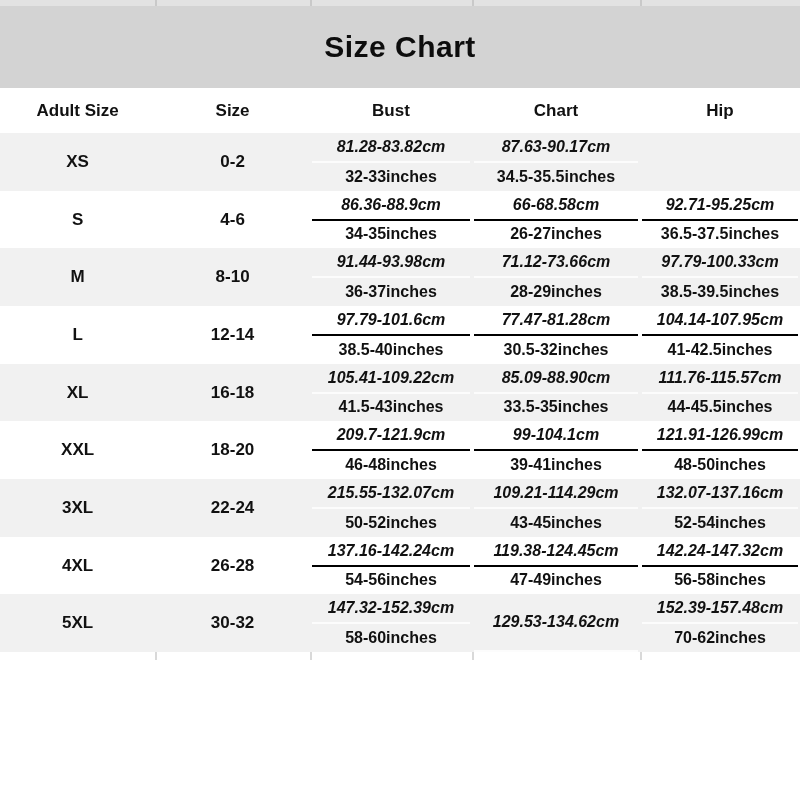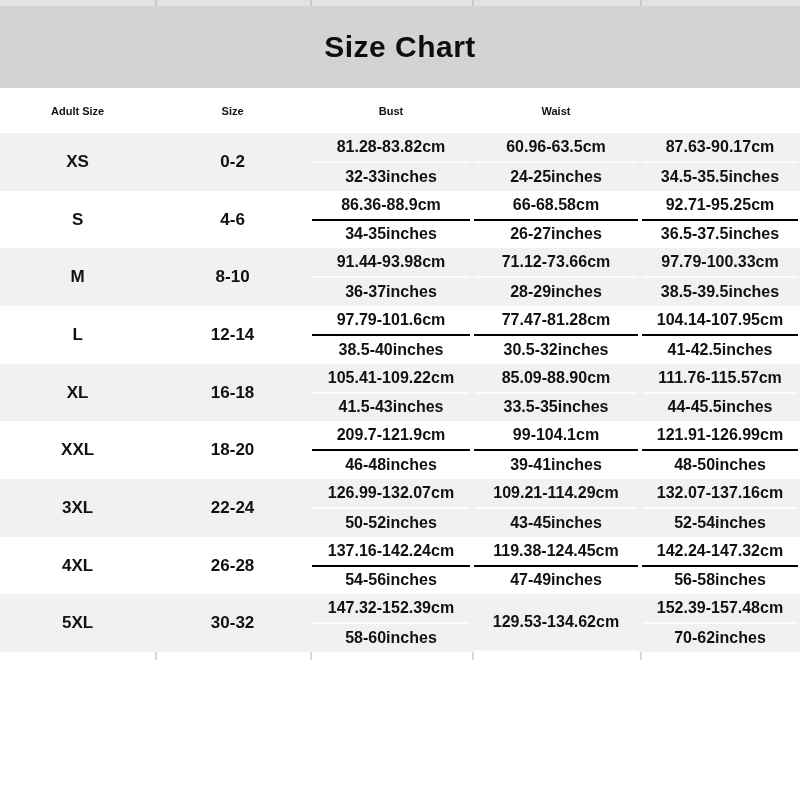--- a/index.html
+++ b/index.html
@@ -45,42 +45,42 @@
     width: 100%;
   }
 
   .header-row {
     height: 45px;
     background: #ffffff;
     align-items: center;
   }
   .header-row .hcell {
     text-align: center;
-    font-size: 11px;
+    font-size: 17px;
     font-weight: 700;
   }
 
   .table-body { flex: 1; display: flex; flex-direction: column; }
 
   .band { flex: 1; }
   .band.gray  { background: #f1f1f1; }
   .band.white { background: #ffffff; }
 
   .label-cell {
     display: flex; align-items: center; justify-content: center;
     font-size: 17px; font-weight: 700;
   }
   .meas-cell { display: flex; flex-direction: column; }
   .meas-cell .half {
     flex: 1;
     display: flex; align-items: center; justify-content: center;
     font-size: 16px; font-weight: 700;
     white-space: nowrap;
   }
-  .meas-cell .half.cm { margin: 0 2px; }
+  .meas-cell .half.cm { margin: 0 2px; font-style: italic; }
   .band.gray  .half.cm { border-bottom: 2px solid #fcfcfc; }
   .band.white .half.cm { border-bottom: 2px solid #000000; }
 </style>
 </head>
 <body>
 
 <div class="sheet">
 
   <div class="edge top">
     <span class="tick t1"></span>
@@ -90,36 +90,33 @@
   </div>
 
   <div class="title-band">
     <h1>Size Chart</h1>
   </div>
 
   <div class="cols header-row">
     <div class="hcell">Adult Size</div>
     <div class="hcell">Size</div>
     <div class="hcell">Bust</div>
-    <div class="hcell">Waist</div>
+    <div class="hcell">Chart</div>
+    <div class="hcell">Hip</div>
   </div>
 
   <div class="table-body">
   <div class="cols band gray">
     <div class="label-cell">XS</div>
     <div class="label-cell">0-2</div>
     <div class="meas-cell">
       <div class="half cm">81.28-83.82cm</div>
       <div class="half in">32-33inches</div>
     </div>
     <div class="meas-cell">
-      <div class="half cm">60.96-63.5cm</div>
-      <div class="half in">24-25inches</div>
-    </div>
-    <div class="meas-cell">
       <div class="half cm">87.63-90.17cm</div>
       <div class="half in">34.5-35.5inches</div>
     </div>
   </div>
 
   <div class="cols band white">
     <div class="label-cell">S</div>
     <div class="label-cell">4-6</div>
     <div class="meas-cell">
       <div class="half cm">86.36-88.9cm</div>
@@ -200,21 +197,21 @@
     <div class="meas-cell">
       <div class="half cm">121.91-126.99cm</div>
       <div class="half in">48-50inches</div>
     </div>
   </div>
 
   <div class="cols band gray">
     <div class="label-cell">3XL</div>
     <div class="label-cell">22-24</div>
     <div class="meas-cell">
-      <div class="half cm">126.99-132.07cm</div>
+      <div class="half cm">215.55-132.07cm</div>
       <div class="half in">50-52inches</div>
     </div>
     <div class="meas-cell">
       <div class="half cm">109.21-114.29cm</div>
       <div class="half in">43-45inches</div>
     </div>
     <div class="meas-cell">
       <div class="half cm">132.07-137.16cm</div>
       <div class="half in">52-54inches</div>
     </div>

